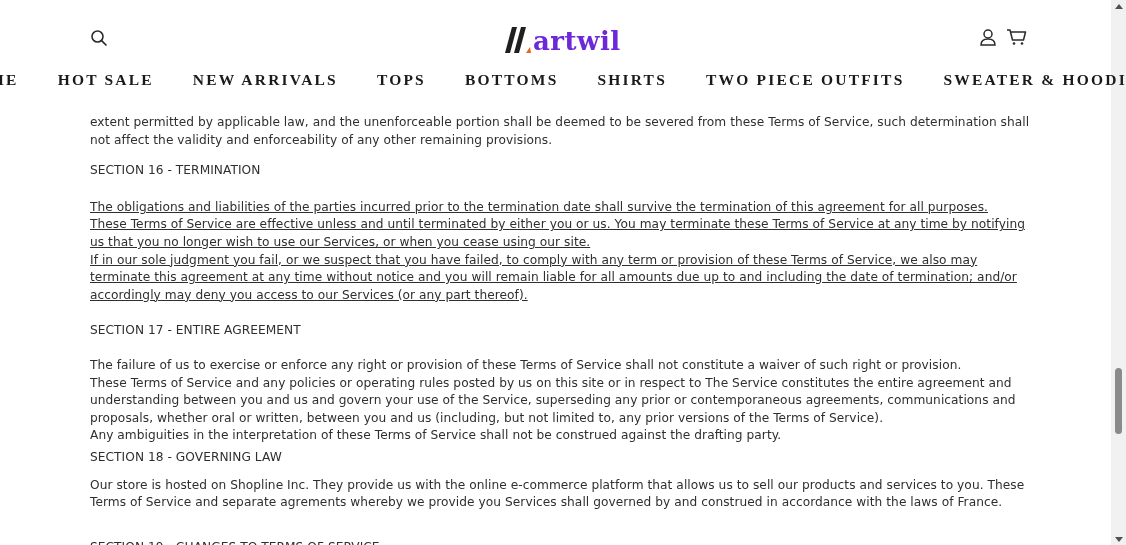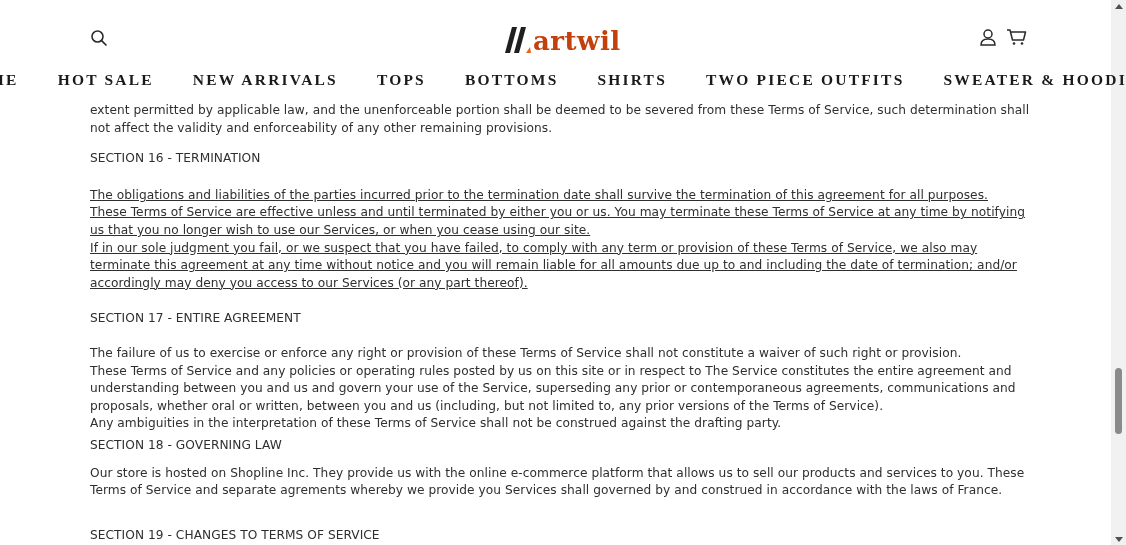--- a/index.html
+++ b/index.html
@@ -10,21 +10,21 @@
     }
     .top-line { position: absolute; left: 0; top: 0; width: 1111px; height: 1px; background: #d8d8d8; }
     .header { position: absolute; left: 0; top: 0; width: 1111px; height: 96px; background: #fff; z-index: 2; }
     .search-btn { position: absolute; left: 90px; top: 29px; width: 18px; height: 18px; cursor: pointer; }
     .account-btn { position: absolute; left: 979px; top: 28px; width: 18px; height: 18px; cursor: pointer; }
     .cart-btn { position: absolute; left: 1006px; top: 28px; width: 22px; height: 18px; cursor: pointer; }
     .logo { position: absolute; left: 505px; top: 22px; height: 32px; display: flex; align-items: flex-end; cursor: pointer; }
     .logo .mark { width: 26px; height: 28px; position: relative; }
     .logo .word {
       font-family: "DejaVu Serif", serif; font-weight: bold; font-size: 26px;
-      color: #c2410c; letter-spacing: 0.5px; line-height: 26px; margin-left: 2px;
+      color: #6d28d9; letter-spacing: 0.5px; line-height: 26px; margin-left: 2px;
     }
     .nav { position: absolute; left: 0; top: 70px; width: 1111px; display: flex; justify-content: center; gap: 16px; }
     .nav a {
       font-family: "Liberation Serif", serif; font-weight: bold; font-size: 15.5px;
       letter-spacing: 2.2px; color: #1a1a1a; text-decoration: none; padding: 0 11.5px; line-height: 20px;
       cursor: pointer; white-space: nowrap;
     }
     .content {
       position: absolute; left: 90px; top: 96px; width: 940px;
       font-family: "DejaVu Sans", sans-serif; font-size: 12.2px; line-height: 17.6px; color: #2f2f2f;
@@ -36,21 +36,21 @@
     .scroll-up { position: absolute; left: 4px; top: 4px; width: 0; height: 0; border-left: 4px solid transparent; border-right: 4px solid transparent; border-bottom: 5px solid #505050; cursor: pointer; }
     .scroll-down { position: absolute; left: 4px; bottom: 3px; width: 0; height: 0; border-left: 4px solid transparent; border-right: 4px solid transparent; border-top: 5px solid #505050; cursor: pointer; }
     .scroll-thumb { position: absolute; left: 4px; top: 368px; width: 7px; height: 66px; background: #8a8a8a; border-radius: 4px; cursor: pointer; }
   </style>
 </head>
 <body>
 
 <div class="top-line"></div>
 
 <div class="content">
-  <p style="margin-top:6px;">extent permitted by applicable law, and the unenforceable portion shall be deemed to be severed from these Terms of Service, such determination shall not affect the validity and enforceability of any other remaining provisions.</p>
+  <p style="margin-top:18px;">extent permitted by applicable law, and the unenforceable portion shall be deemed to be severed from these Terms of Service, such determination shall not affect the validity and enforceability of any other remaining provisions.</p>
 
   <p class="section-title" style="margin-top:13px;">SECTION 16 - TERMINATION</p>
   <div style="margin-top:19px;text-decoration:underline;">
     <p>The obligations and liabilities of the parties incurred prior to the termination date shall survive the termination of this agreement for all purposes.</p>
     <p>These Terms of Service are effective unless and until terminated by either you or us. You may terminate these Terms of Service at any time by notifying us that you no longer wish to use our Services, or when you cease using our site.</p>
     <p>If in our sole judgment you fail, or we suspect that you have failed, to comply with any term or provision of these Terms of Service, we also may terminate this agreement at any time without notice and you will remain liable for all amounts due up to and including the date of termination; and/or accordingly may deny you access to our Services (or any part thereof).</p>
   </div>
 
   <p class="section-title" style="margin-top:18px;">SECTION 17 - ENTIRE AGREEMENT</p>
   <div style="margin-top:17px;">

